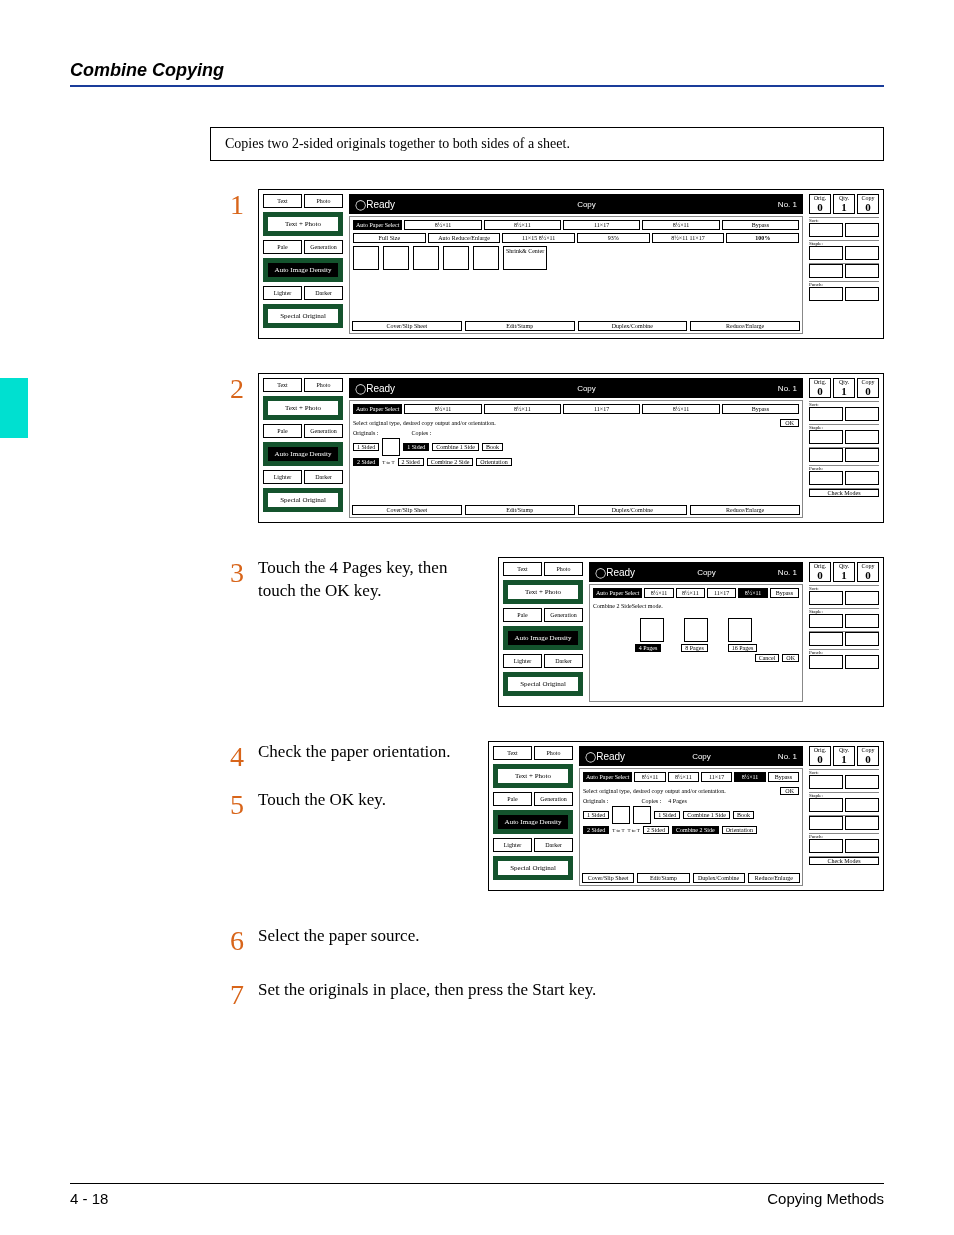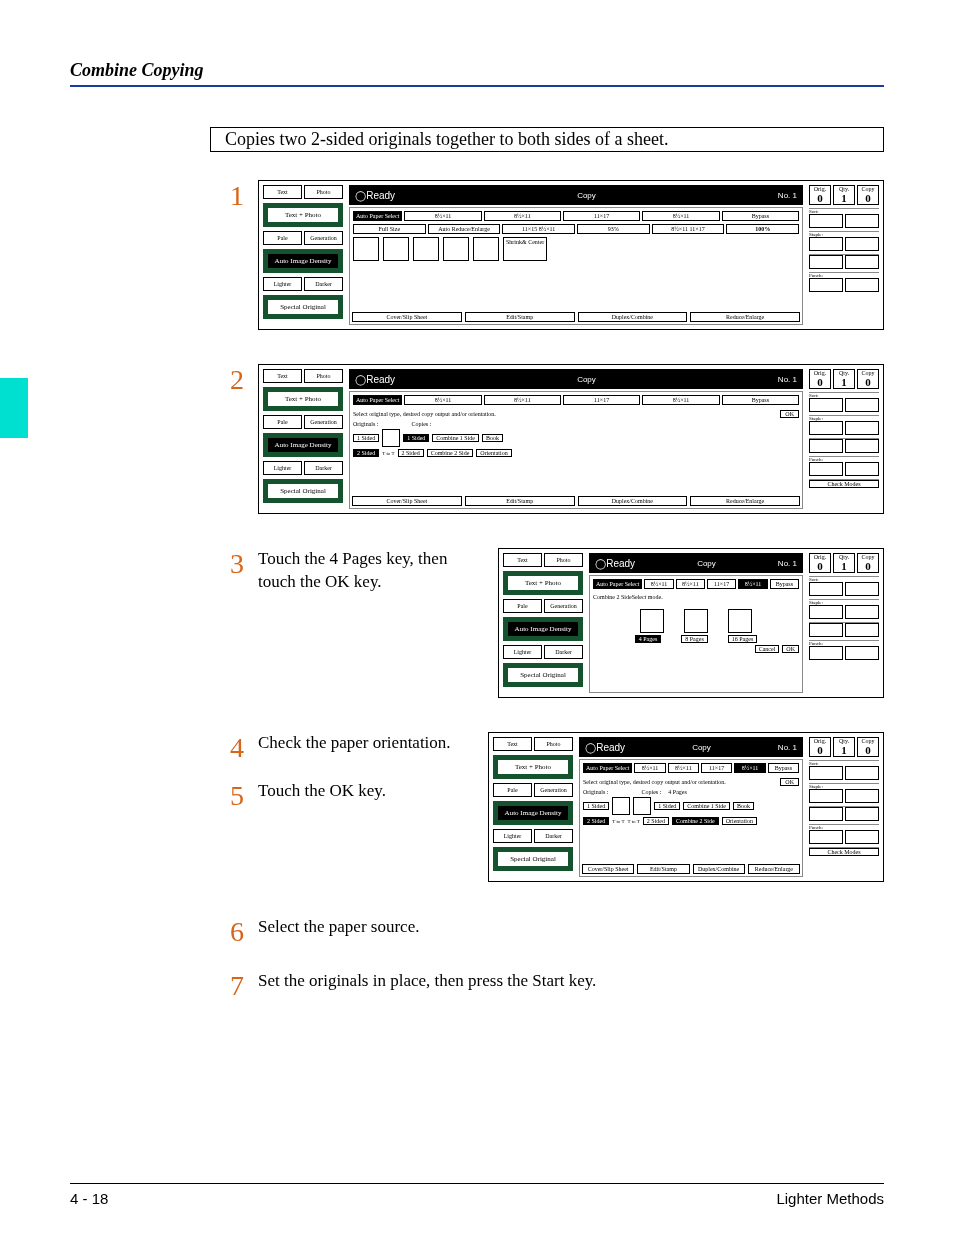--- a/index.html
+++ b/index.html
@@ -16,37 +16,37 @@
   .page {
     padding: 60px 70px 30px 70px;
     position: relative;
     height: 100%;
     box-sizing: border-box;
   }
   .running-head {
     font-style: italic;
     font-weight: bold;
     font-size: 18px;
-    font-family: Liberation Serif, serif;
+    font-family: Liberation Sans, sans-serif;
     border-bottom: 2px solid #1a3c9a;
     padding-bottom: 4px;
     margin-bottom: 40px;
   }
   .section-title {
     color: #1a3c9a;
     font-family: Arial, Helvetica, sans-serif;
     font-weight: bold;
     font-style: italic;
     font-size: 22px;
     margin: 0 0 28px 30px;
   }
   .intro-box {
     border: 1px solid #000;
-    padding: 1px 14px;
-    font-size: 18px;
+    padding: 8px 14px;
+    font-size: 14px;
     margin-left: 140px;
     margin-right: 0;
     margin-bottom: 28px;
   }
   .steps {
     margin-left: 160px;
   }
   .step-row {
     display: flex;
     align-items: flex-start;
@@ -616,16 +616,16 @@
 
     <div class="step-row">
       <div class="step-num">7</div>
       <div class="step-text wide">Set the originals in place, then press the Start key.</div>
     </div>
 
   </div>
 
   <div class="footer">
     <span>4 - 18</span>
-    <span>Lighter Methods</span>
+    <span>Copying Methods</span>
   </div>
 
 </div>
 
 </body></html>

